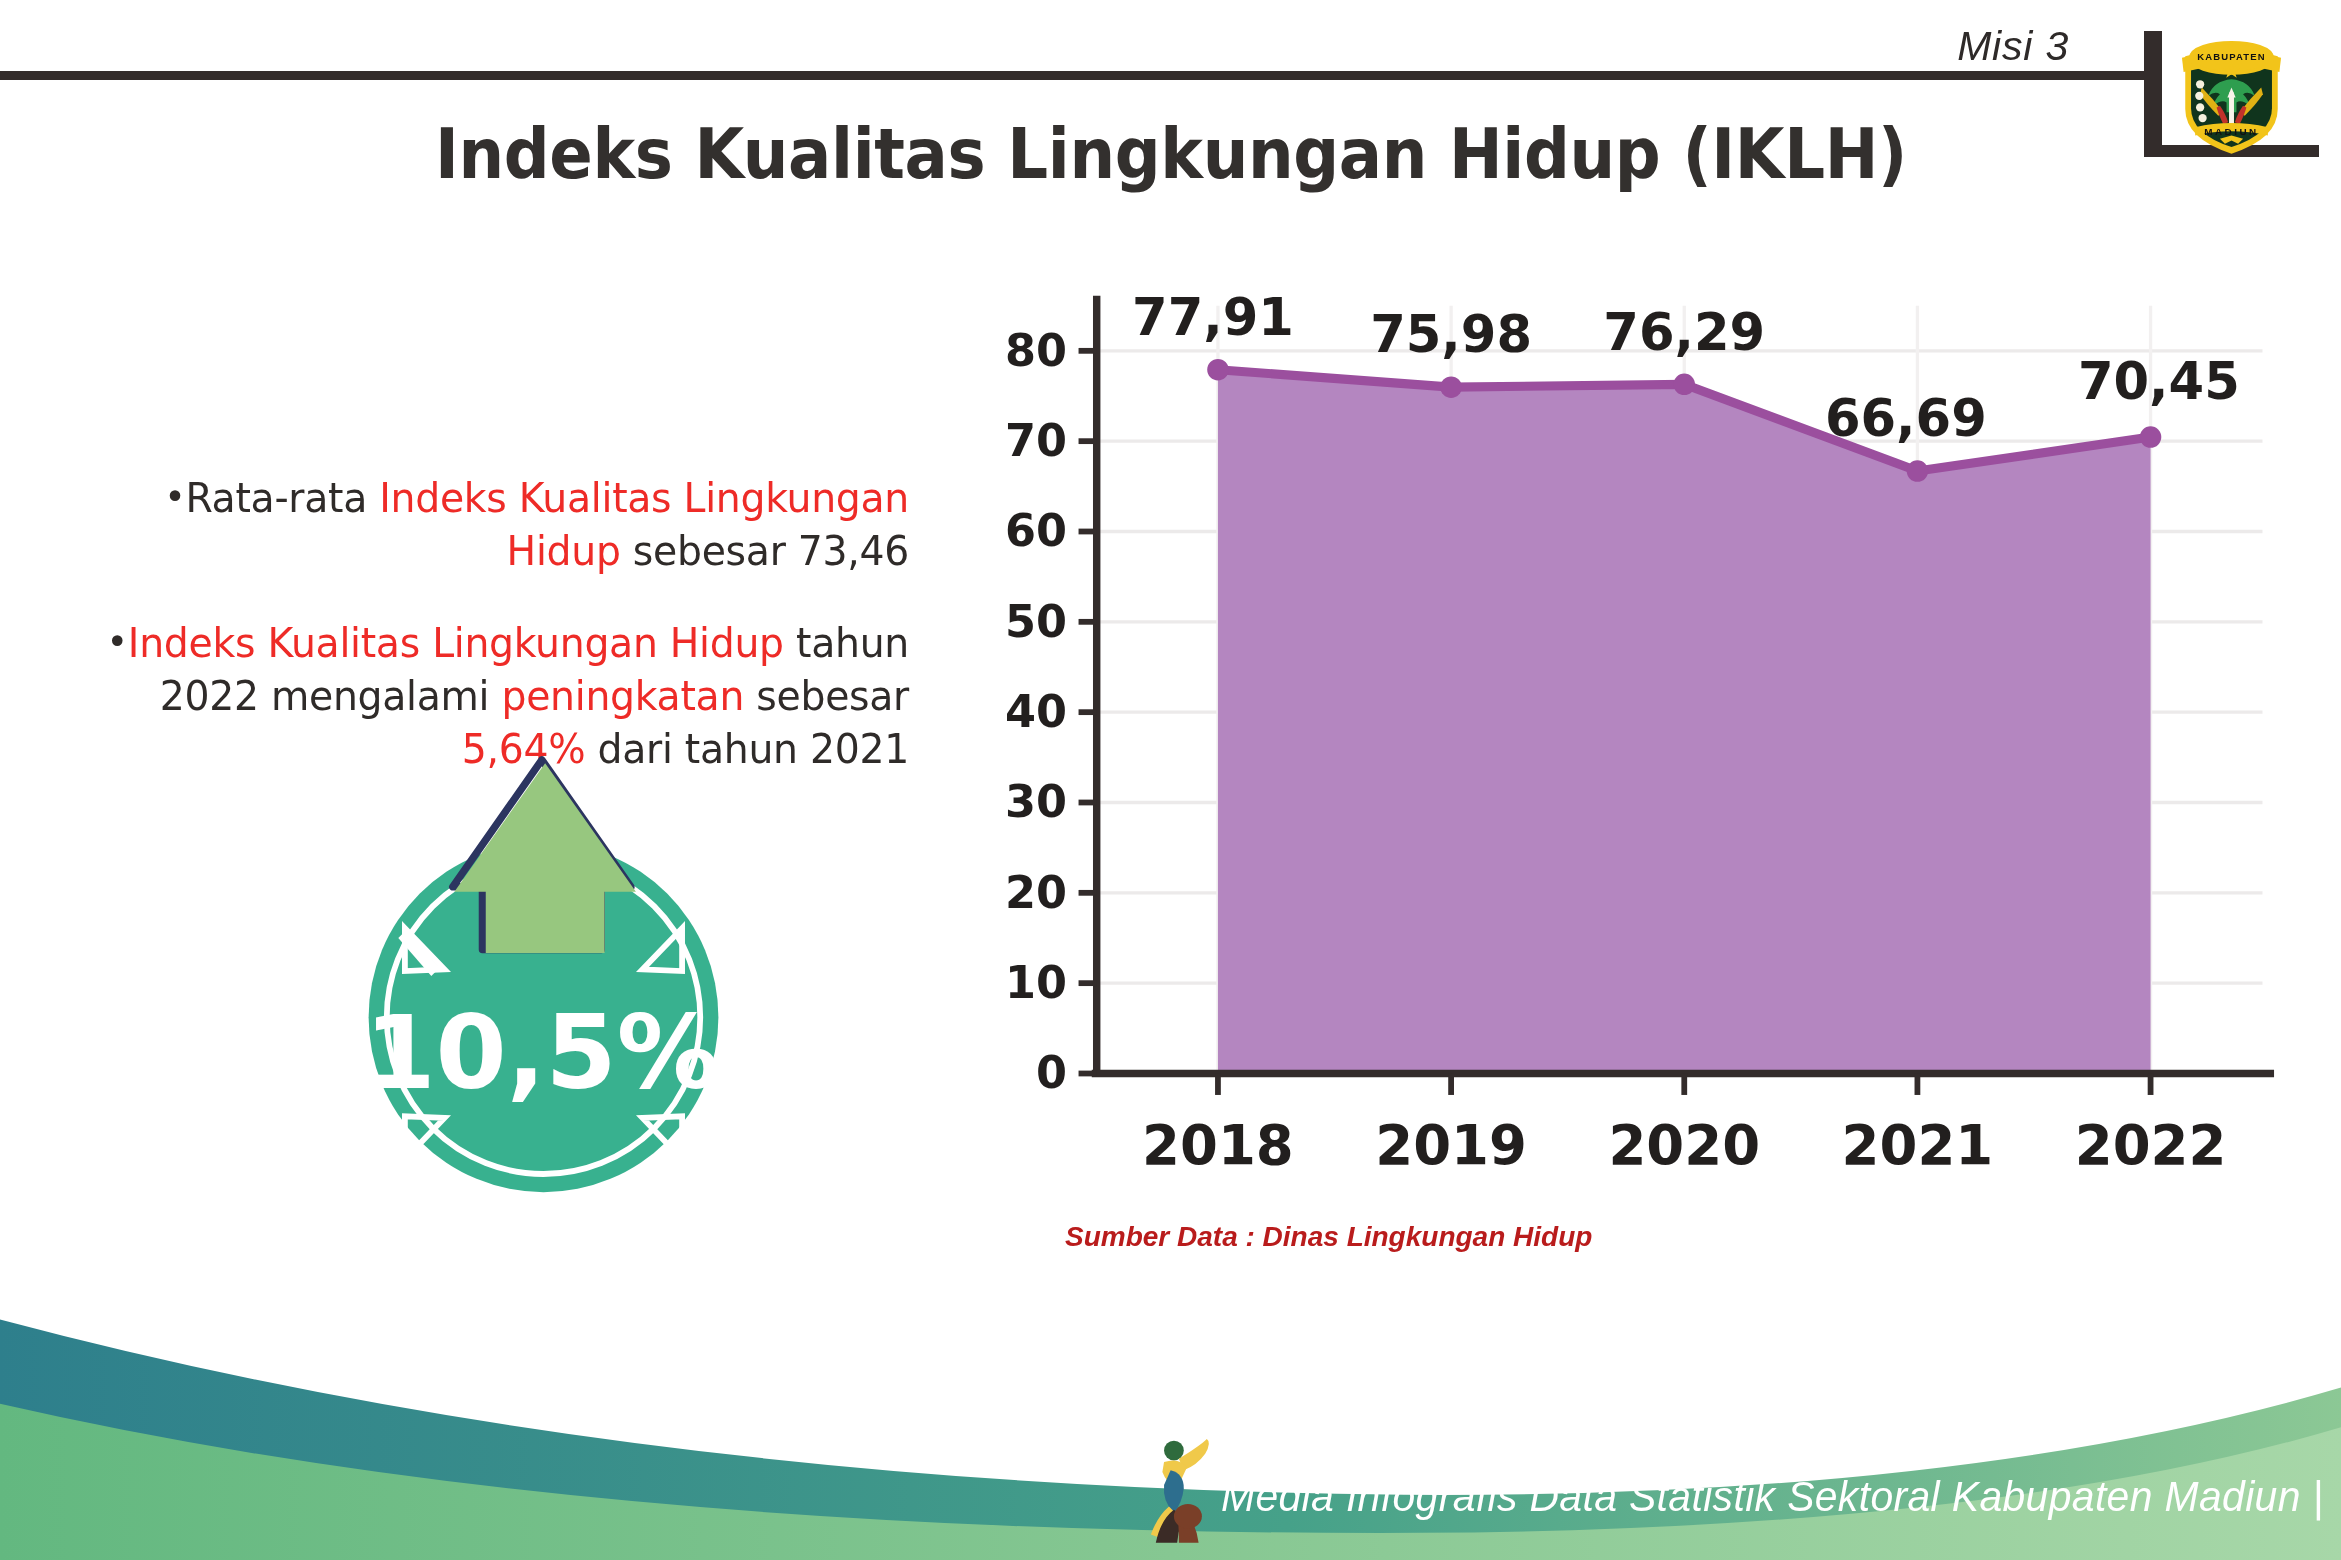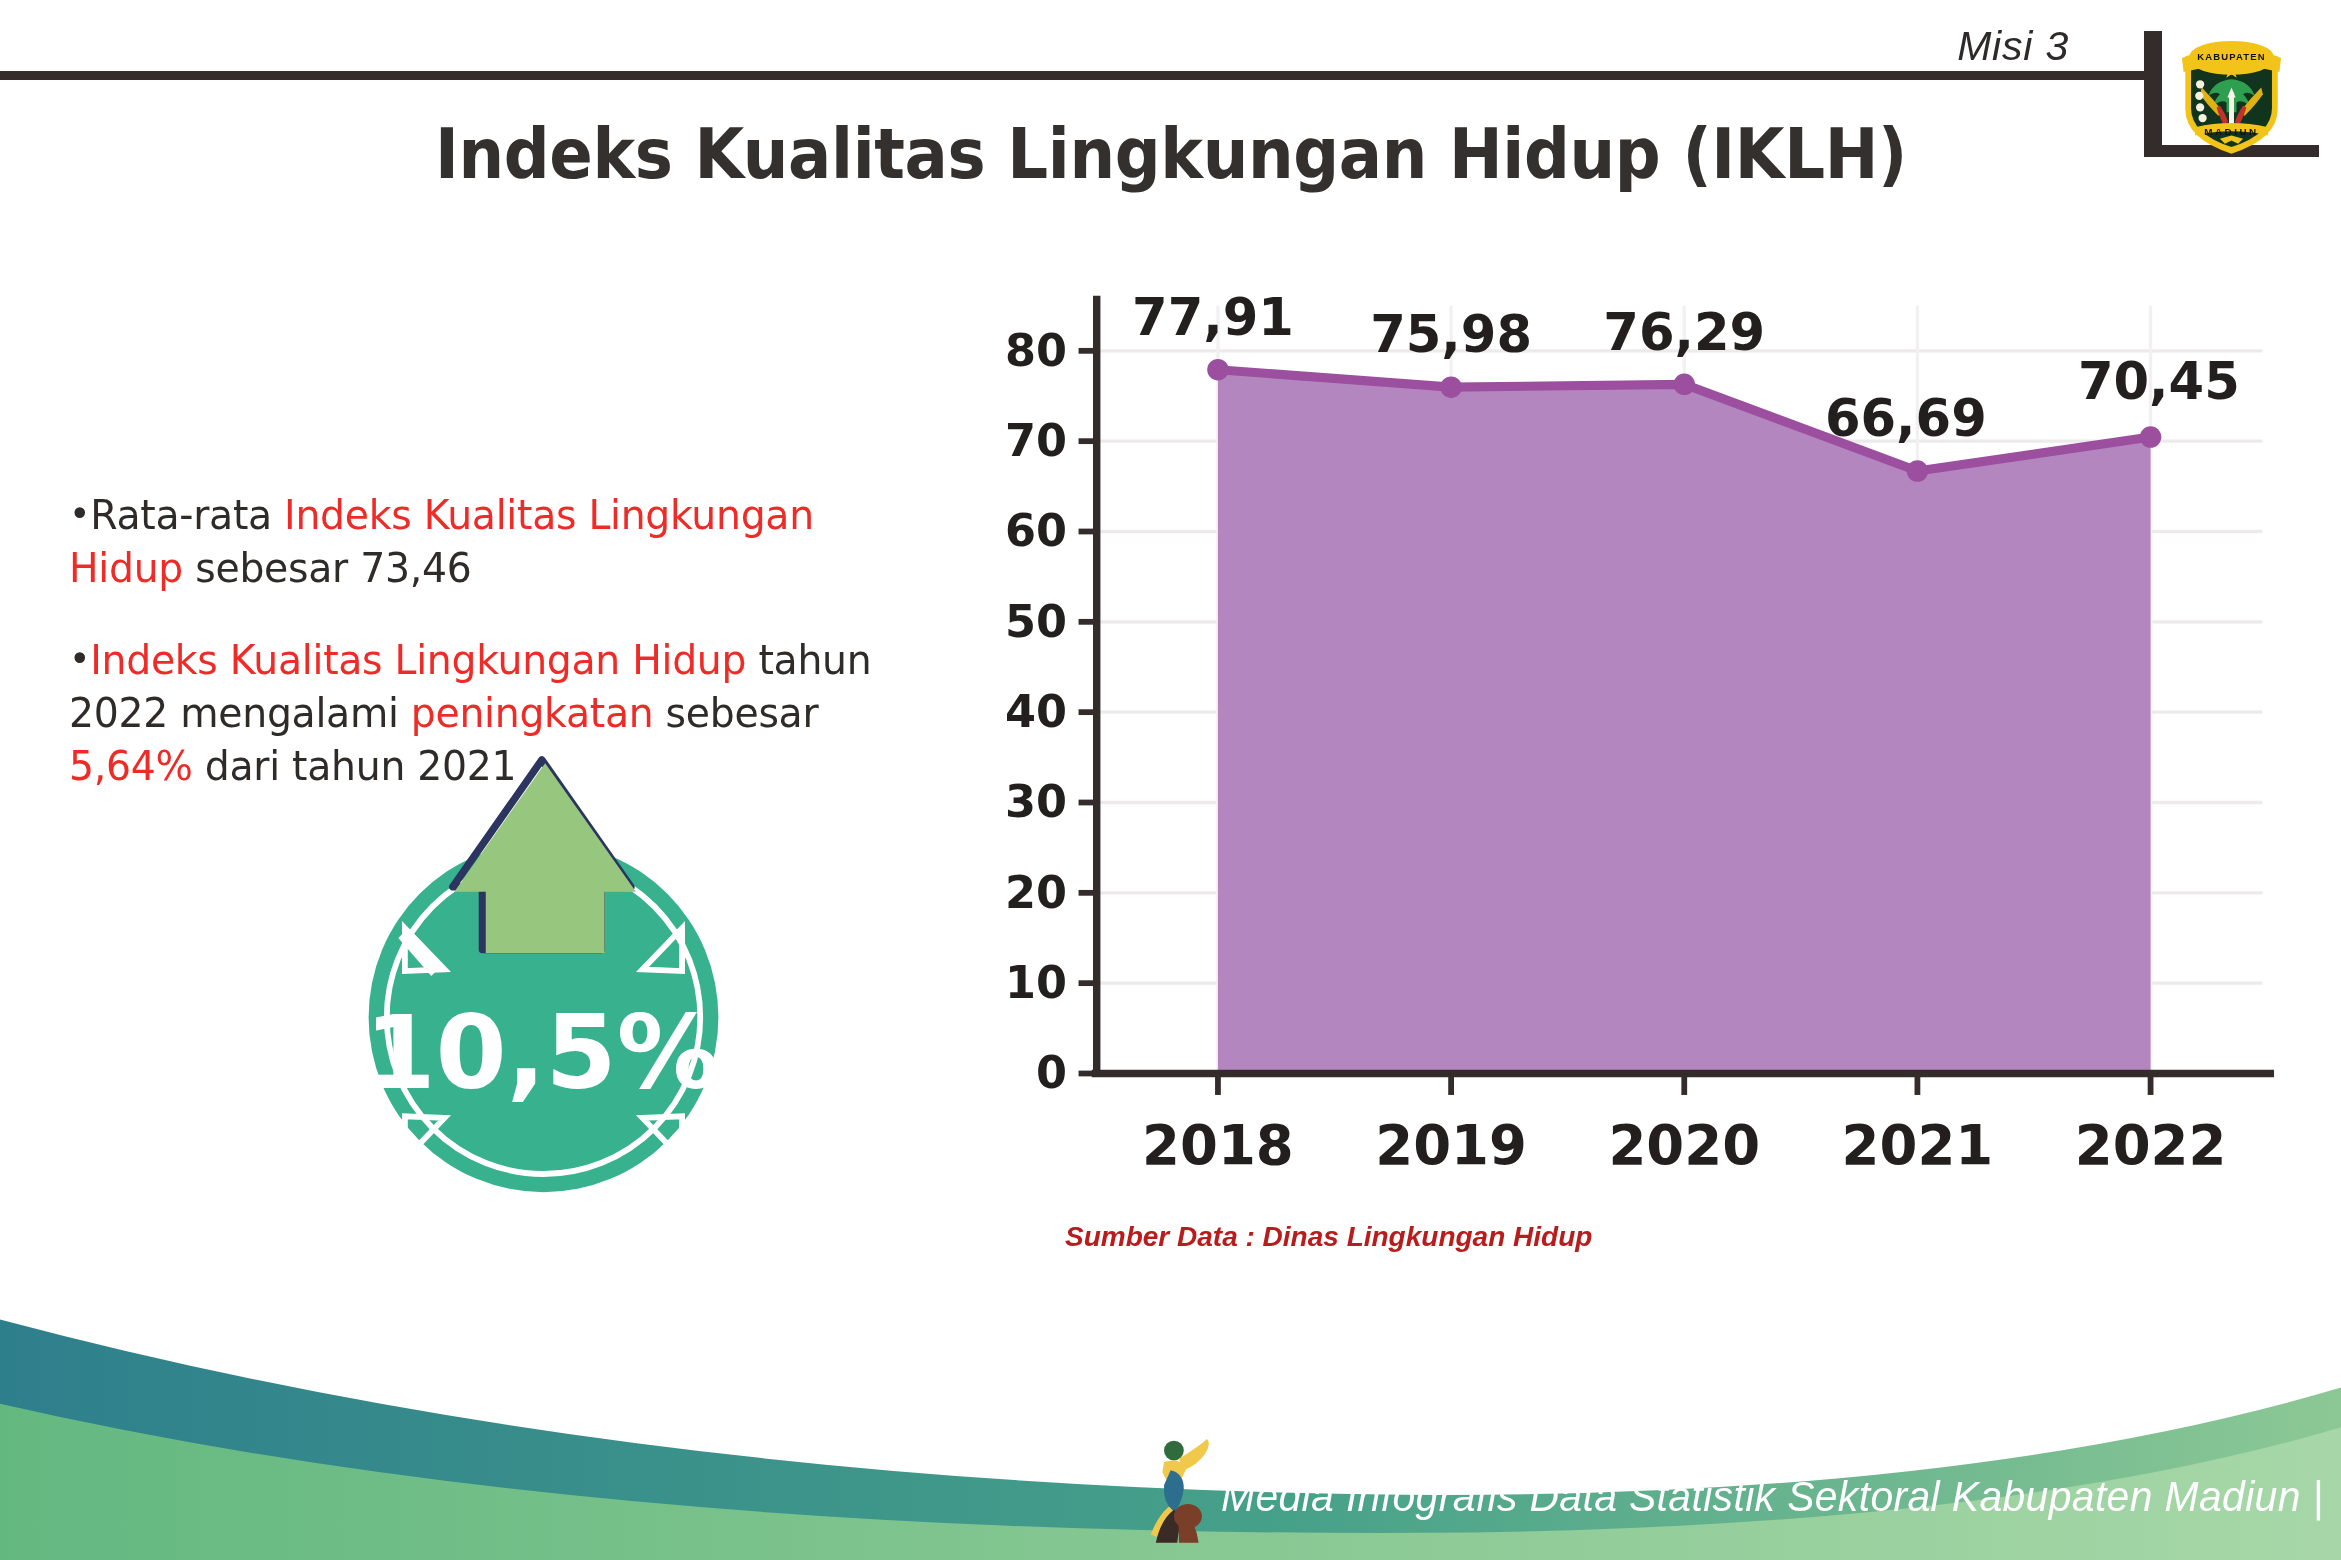--- a/index.html
+++ b/index.html
@@ -82,22 +82,23 @@
     font-size: 69px;
     color: #33302e;
     letter-spacing: -0.4px;
     transform: scaleX(0.93);
   }
 
   
   #left-col {
     position: absolute;
     left: 69px;
-    top: 489px;
+    top: 472px;
     width: 875px;
+    text-align: right;
   }
   .bullet {
     position: relative;
     font-family: "DejaVu Sans", sans-serif;
     font-size: 41px;
     line-height: 1.30;
     color: #2f2b29;
     letter-spacing: -0.3px;
     margin-bottom: 38px;
     transform: scaleX(0.96);

